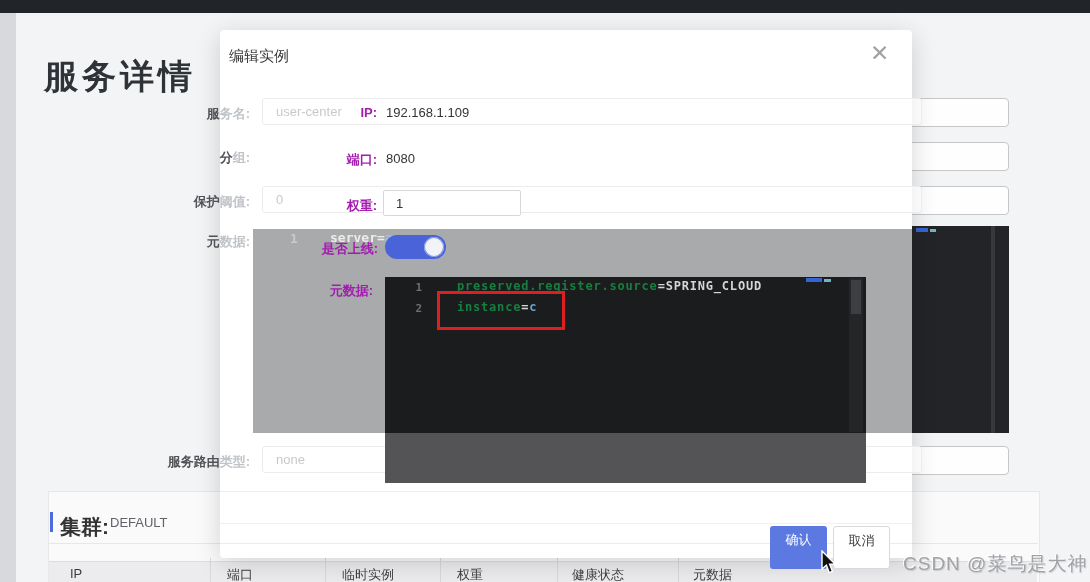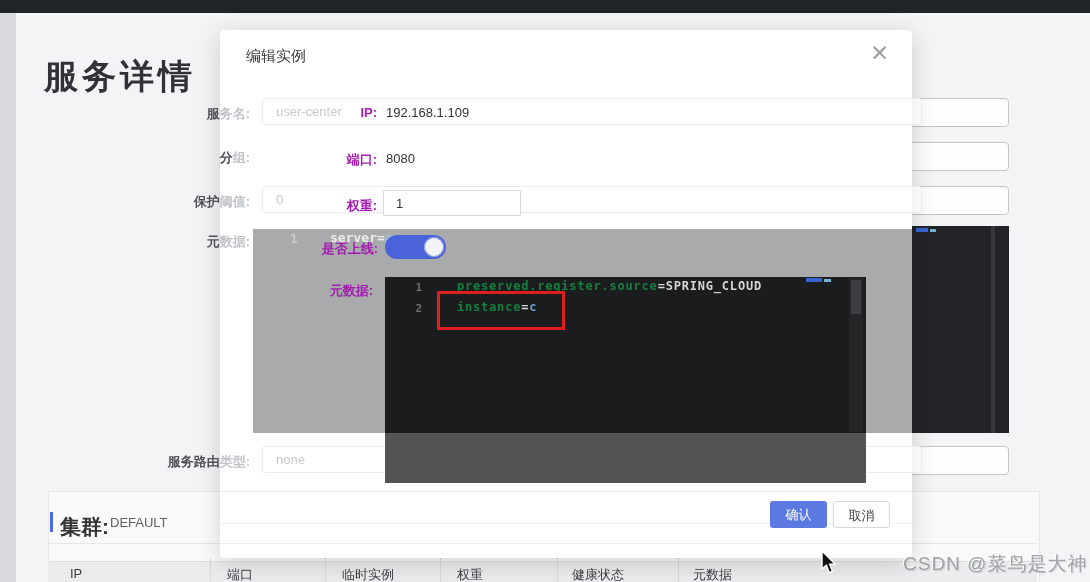--- a/index.html
+++ b/index.html
@@ -58,21 +58,21 @@
   .g1{top:98px}.g2{top:142px}.g3{top:186px}.g5{top:446px}
   .grayband{left:253px;top:229px;width:659px;height:204px;background:#a9aaab;z-index:30;}
   .bgcode{font-family:"DejaVu Sans Mono",monospace;font-weight:700;font-size:13px;z-index:31;}
   .bgno{left:290px;top:231px;color:#c9c9c9;}
   .bgline{left:330px;top:230px;}
   .bgkey,.bgeq{color:#ecece9;}
   .bgval{color:#a7c3e4;}
 
   
   .mc{z-index:40;}
-  .m-title{left:246px;top:47px;font-size:15px;color:#3a3a3a;z-index:40;}
+  .m-title{left:229px;top:47px;font-size:15px;color:#3a3a3a;z-index:40;}
   .m-close{left:870px;top:40px;font-size:23px;color:#a2a2a2;z-index:40;cursor:pointer;
            font-weight:400;}
   .mlabel{text-align:right;font-size:13px;font-weight:700;color:#a21caf;z-index:40;}
   .ml-ip{left:300px;top:105px;width:77px;}
   .ml-port{left:300px;top:151px;width:77px;}
   .ml-weight{left:300px;top:197px;width:77px;}
   .ml-online{left:290px;top:240px;width:88px;}
   .ml-meta{left:295px;top:282px;width:78px;}
   .mvalue{font-size:13px;color:#333;z-index:40;}
   .mv-ip{left:386px;top:105px;}
@@ -96,21 +96,21 @@
   .l2{left:457px;top:300px;}
   .ckey{color:#15803d;text-align:center;}
   .ceq,.cval{color:#d6d6d6;}
   .cval2{color:#6aa4c8;}
   .redbox{left:437px;top:291px;width:122px;height:33px;border:3px solid #dd1f1f;z-index:42;}
   .escroll{left:849px;top:278px;width:14px;height:154px;background:#252628;z-index:41;}
   .ethumb{left:851px;top:280px;width:10px;height:34px;background:#3e3f42;z-index:42;cursor:pointer;}
   .edash1{left:806px;top:278px;width:16px;height:4px;background:#3764cf;z-index:42;}
   .edash2{left:824px;top:279px;width:7px;height:3px;background:#6fb3d2;z-index:42;}
 
-  .btn{top:501px;width:57px;height:27px;border-radius:3px;font-size:13px;
+  .btn{top:526px;width:57px;height:43px;border-radius:3px;font-size:13px;
        text-align:center;line-height:27px;z-index:40;cursor:pointer;box-sizing:border-box;}
   .btn-confirm{left:770px;background:#5b79e0;color:#fff;}
   .btn-cancel{left:833px;background:#fff;border:1px solid #d9d9db;color:#404040;}
 
   
   .watermark{left:903px;top:551px;font-size:19px;color:#9fa3a8;letter-spacing:1px;z-index:60;
              text-shadow:-1px -1px 0 rgba(255,255,255,.85),1px 1px 1px rgba(110,110,110,.25);}
   .cursor{left:820px;top:550px;z-index:70;}
 </style>
 </head>

